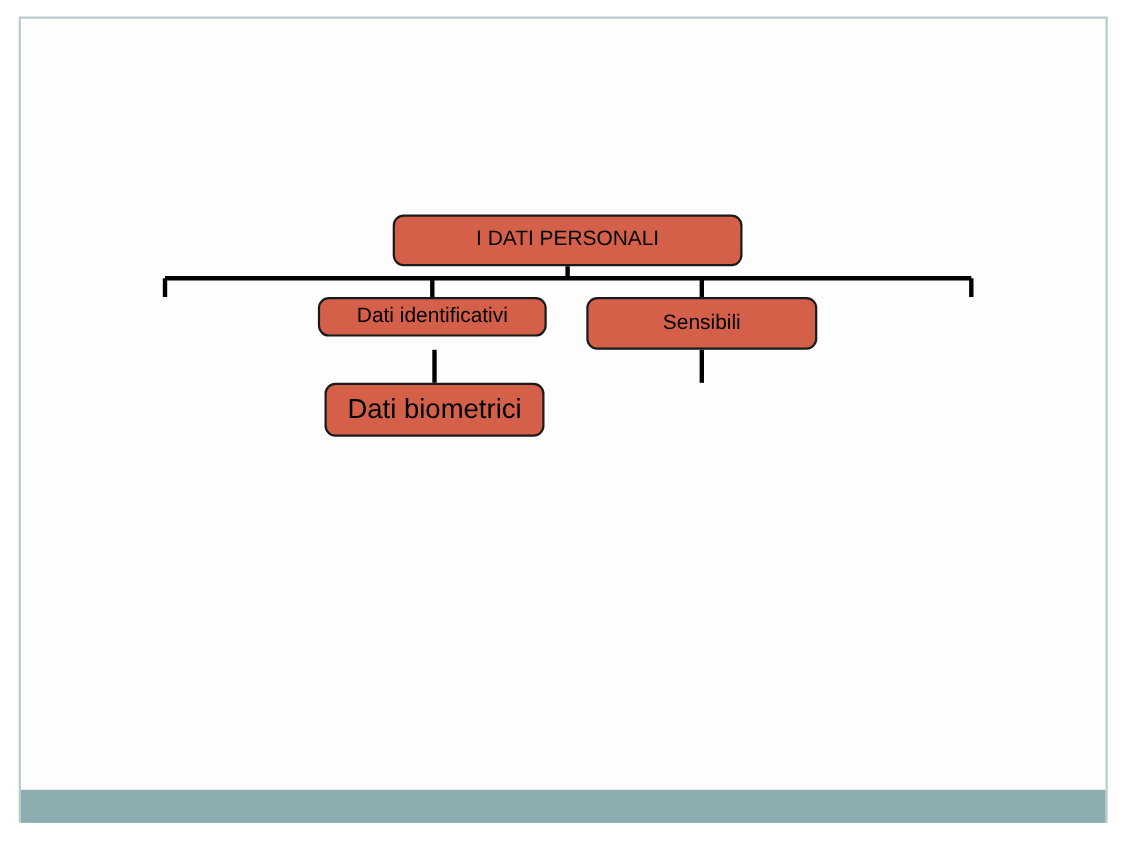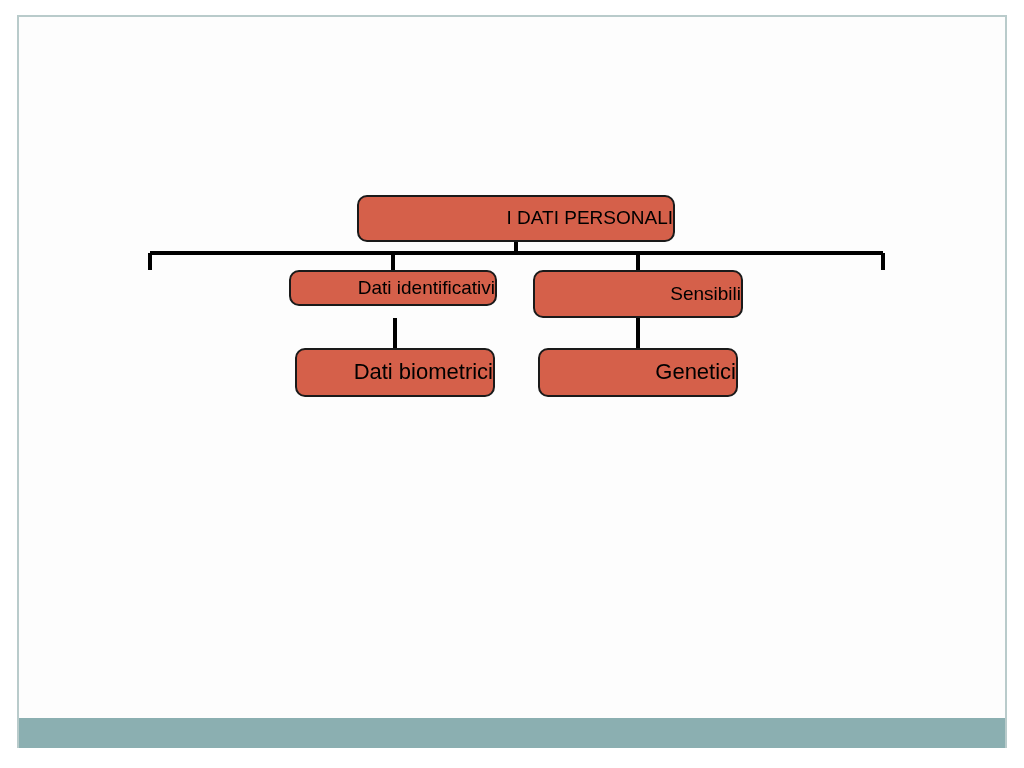--- a/index.html
+++ b/index.html
@@ -61,35 +61,35 @@
   }
 
   .node {
     position: absolute;
     box-sizing: border-box;
     background: #d5604a;
     border: 2px solid #1a1a1a;
     border-radius: 10px;
     display: flex;
     align-items: center;
-    justify-content: flex-end;
+    justify-content: center;
     color: #000000;
     text-align: center;
     line-height: 1.1;
     white-space: nowrap;
   }
 
   .node.level-root {
     font-size: 19px;
   }
   .node.level-2 {
     font-size: 19px;
   }
   .node.level-3 {
-    font-size: 22px;
+    font-size: 25px;
   }
 </style>
 </head>
 <body>
 
 <div id="slide">
 
   <div id="slide-frame"></div>
 
   <div id="chart-area">
@@ -120,21 +120,18 @@
 
     <div class="node level-2" style="left:533px; top:270px; width:210px; height:48px;">
       <span>Sensibili</span>
     </div>
 
 
     <div class="node level-3" style="left:295px; top:348px; width:200px; height:49px;">
       <span>Dati biometrici</span>
     </div>
 
-    <div class="node level-3" style="left:538px; top:348px; width:200px; height:49px;">
-      <span>Genetici</span>
-    </div>
 
   </div>
 
   <div id="footer-band"></div>
 
 </div>
 
 </body></html>

